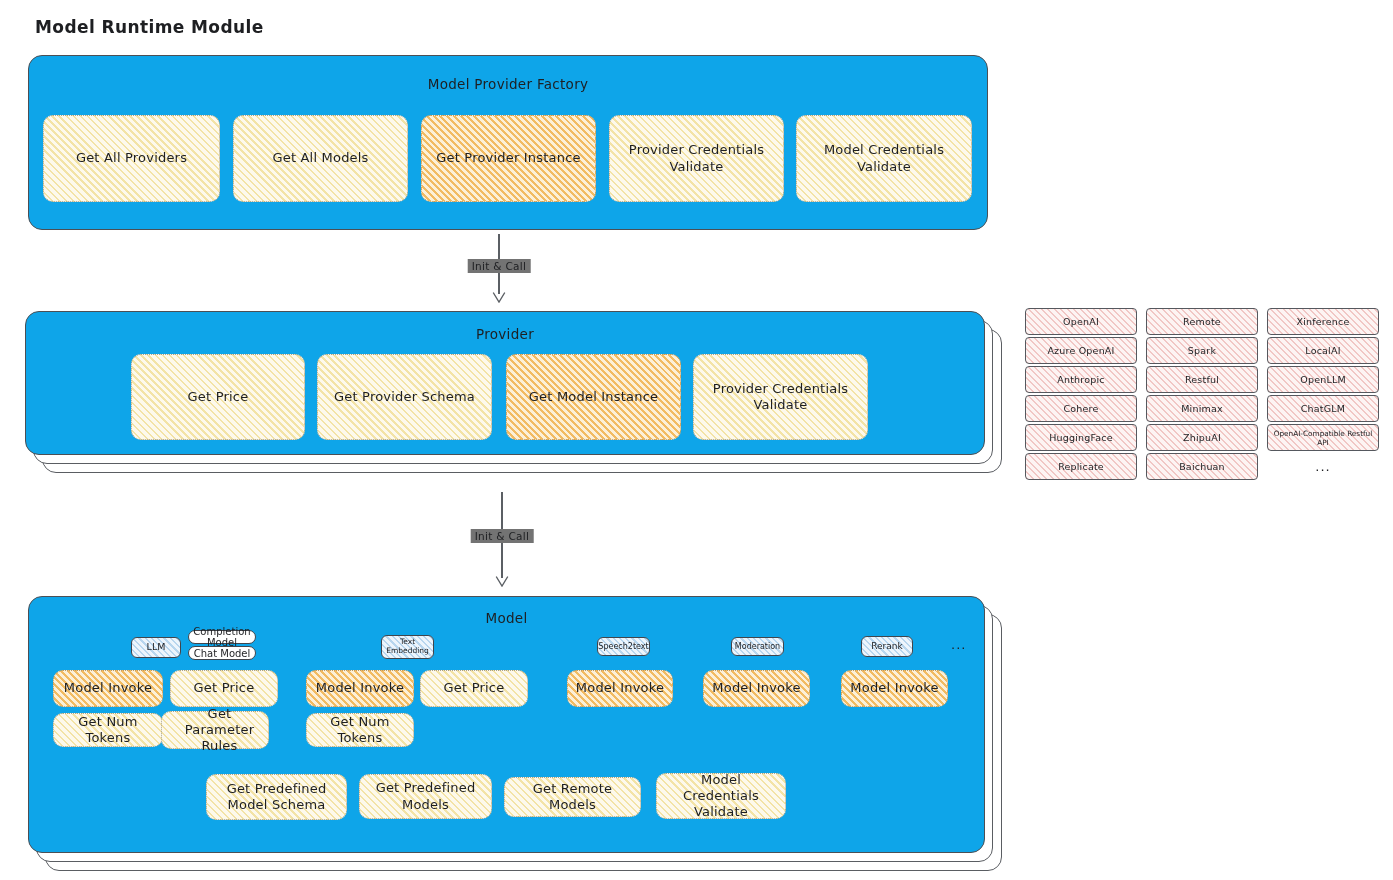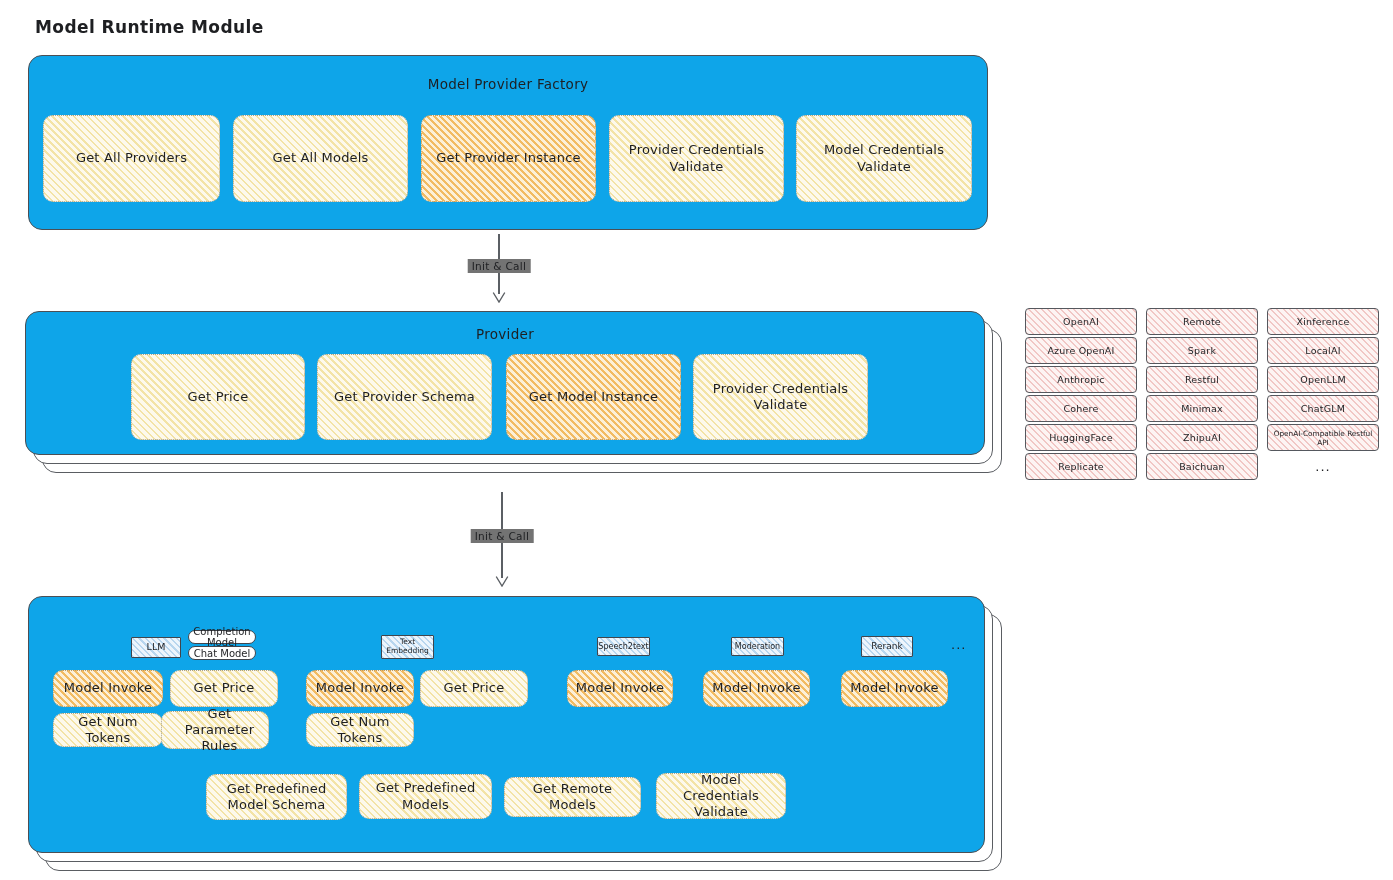--- a/index.html
+++ b/index.html
@@ -40,21 +40,21 @@
   .op[data-variant="orange"] {
     border-color:#bb9a64;
     background:
       repeating-linear-gradient(45deg, var(--orange-stripe,#f2bb62) 0 2.1px, rgba(255,255,255,0) 2.1px 4.8px),
       var(--orange-fill,#fcf0d8);
   }
   
   .tab {
     position:absolute; box-sizing:border-box; display:flex; align-items:center;
     justify-content:center; text-align:center; line-height:1.15;
-    border:1.3px solid #41454c; border-radius:1px; padding:1px 3px;
+    border:1.3px solid #41454c; border-radius:6px; padding:1px 3px;
     background:
       repeating-linear-gradient(45deg, var(--blue-stripe,#b8d6ee) 0 1.6px, rgba(255,255,255,0) 1.6px 4.4px),
       var(--blue-fill,#edf5fc);
   }
   .minitab {
     position:absolute; box-sizing:border-box; display:flex; align-items:center;
     justify-content:center; text-align:center; background:#fff;
     border:1.2px solid #41454c; border-radius:7px; font-size:10px;
   }
   .dots { position:absolute; font-size:13px; letter-spacing:1px; }
@@ -141,20 +141,21 @@
 
   <div class="arrow-line" style="left:501px; top:484px; height:86px;"></div>
   <svg class="arrow-head" style="left:495px; top:568px;" width="14" height="11" viewBox="0 0 14 11">
     <path d="M1.5 1 L7 10 L12.5 1" fill="none" stroke="#5b5f64" stroke-width="1.4" stroke-linecap="round"></path>
   </svg>
   <div class="arrow-label" style="left:502px; top:521px;">Init &amp; Call</div>
 
   <div class="ghost" style="left:45px; top:606px; width:957px; height:257px;"></div>
   <div class="ghost" style="left:36px; top:597px; width:957px; height:257px;"></div>
   <div class="panel" style="left:28px; top:588px; width:957px; height:257px;">
+    <div class="panel-title" style="top:13px;">Model</div>
 
     <div class="tab" style="left:102px; top:40px; width:50px; height:21px; font-size:9.5px;">LLM</div>
     <div class="minitab" style="left:159px; top:33px; width:68px; height:14px;">Completion Model</div>
     <div class="minitab" style="left:159px; top:49px; width:68px; height:14px;">Chat Model</div>
     <div class="tab" style="left:352px; top:38px; width:53px; height:24px; font-size:7.5px;">Text Embedding</div>
     <div class="tab" style="left:568px; top:40px; width:53px; height:19px; font-size:8px;">Speech2text</div>
     <div class="tab" style="left:702px; top:40px; width:53px; height:19px; font-size:8px;">Moderation</div>
     <div class="tab" style="left:832px; top:39px; width:52px; height:21px; font-size:9px;">Rerank</div>
     <div class="dots" style="left:922px; top:40px;">...</div>
 

